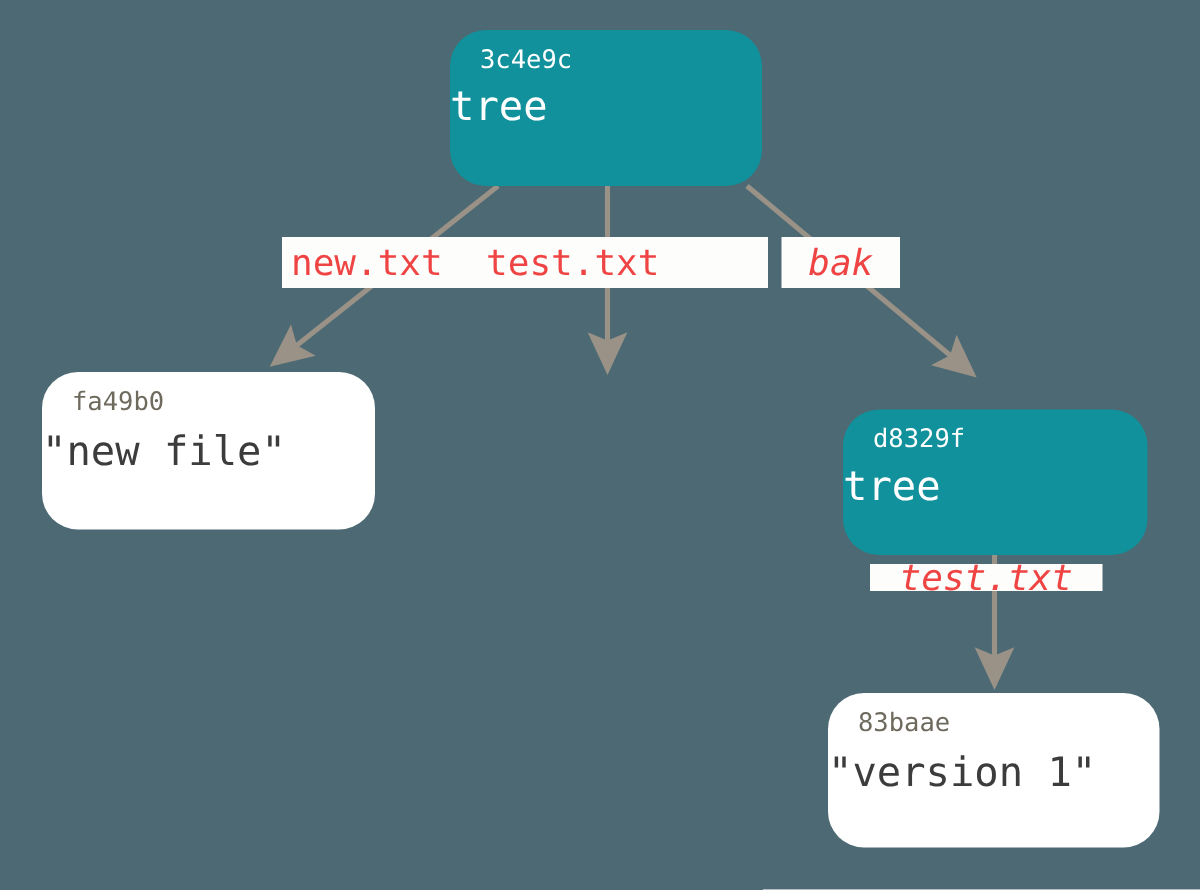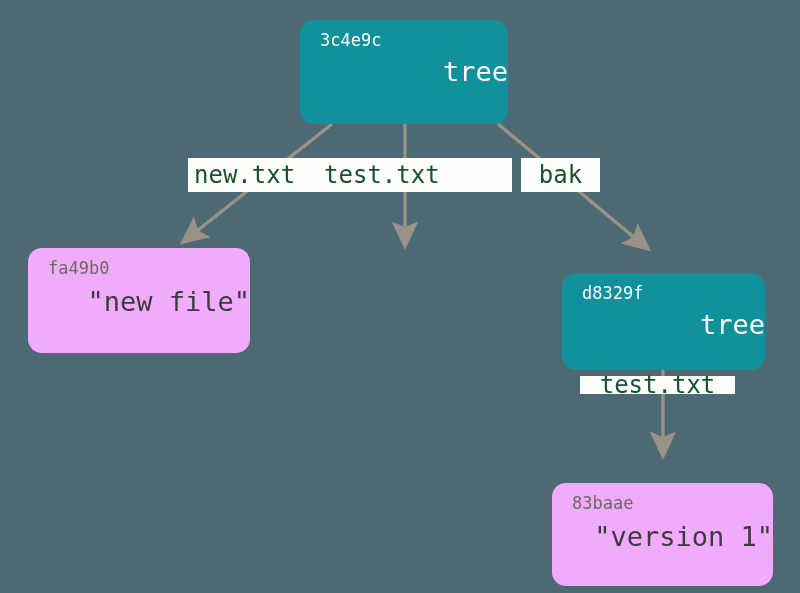--- a/index.html
+++ b/index.html
@@ -19,26 +19,26 @@
     position: absolute;
     left: 0;
     top: 0;
     width: 800px;
     height: 593px;
   }
 
   
   .node {
     position: absolute;
-    border-radius: 14px;
+    border-radius: 24px;
     box-sizing: border-box;
     padding: 9px 0 0 0;
   }
   .node.blob {
-    background: #f0abfc;
+    background: #ffffff;
     padding-left: 41px;
   }
   .node.tree {
     background: #11919b;
   }
   .node-hash {
     position: absolute;
     left: 20px;
     top: 10px;
     font-size: 17px;
@@ -49,60 +49,61 @@
   .node.blob .node-hash {
     color: #6e6a5e;
   }
   .node.tree .node-hash {
     color: #ffffff;
   }
   .node-label {
     position: absolute;
     left: 0;
     right: 0;
-    text-align: right;
+    text-align: left;
     font-size: 27px;
     line-height: 32px;
     white-space: nowrap;
   }
   .node.blob .node-label {
     color: #3c3c3c;
     top: 38px;
   }
   .node.tree .node-label {
     color: #ffffff;
     top: 36px;
   }
 
   
   .edge-label {
     position: absolute;
     background: #fdfdfb;
-    color: #14532d;
+    color: #ef4444;
     font-size: 24px;
     line-height: 30px;
     white-space: pre;
     display: flex;
     align-items: center;
     box-sizing: border-box;
   }
   .edge-label.left-align {
     justify-content: flex-start;
     padding-left: 6px;
   }
   .edge-label.center-align {
     justify-content: center;
+    font-style: italic;
   }
 
   
   #node-tree-root   { left: 300px; top: 20px;  width: 208px; height: 104px; }
   #node-blob-newfile{ left: 28px;  top: 248px; width: 222px; height: 105px; }
   #node-blob-v2     { left: 300px; top: 253px; width: 213px; height: 100px; }
   #node-tree-bak    { left: 562px; top: 255px; width: 203px; height: 97px; margin-top: 18px; }
-  #node-blob-v1     { left: 552px; top: 462px; width: 221px; height: 103px; margin-top: 21px; }
+  #node-blob-v1     { left: 552px; top: 462px; width: 221px; height: 103px; }
 
   #label-newtxt-testtxt { left: 188px; top: 158px; width: 324px; height: 34px; }
   #label-bak            { left: 521px; top: 158px; width: 79px;  height: 34px; }
   #label-testtxt        { left: 580px; top: 376px; width: 155px; height: 18px; }
 </style>
 </head>
 <body>
 
 <div id="canvas">
 

